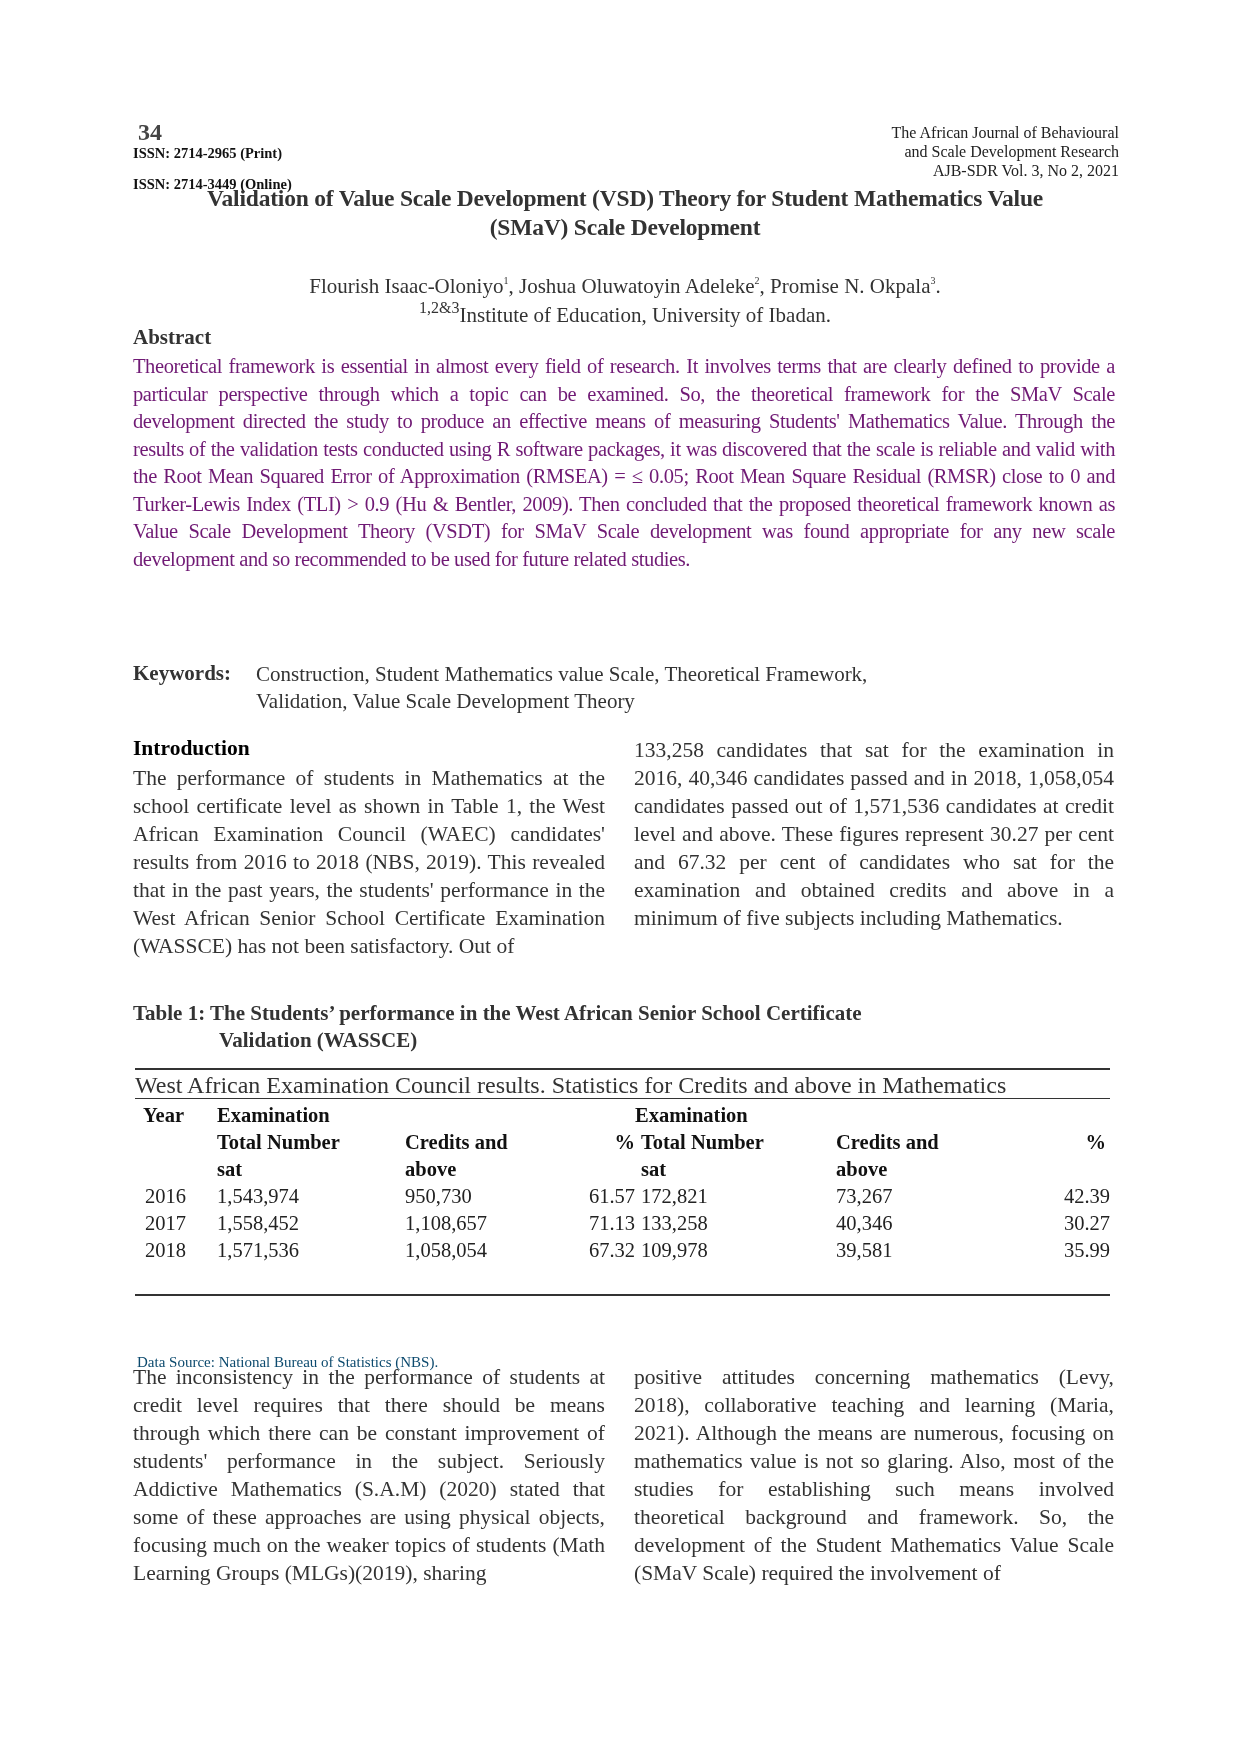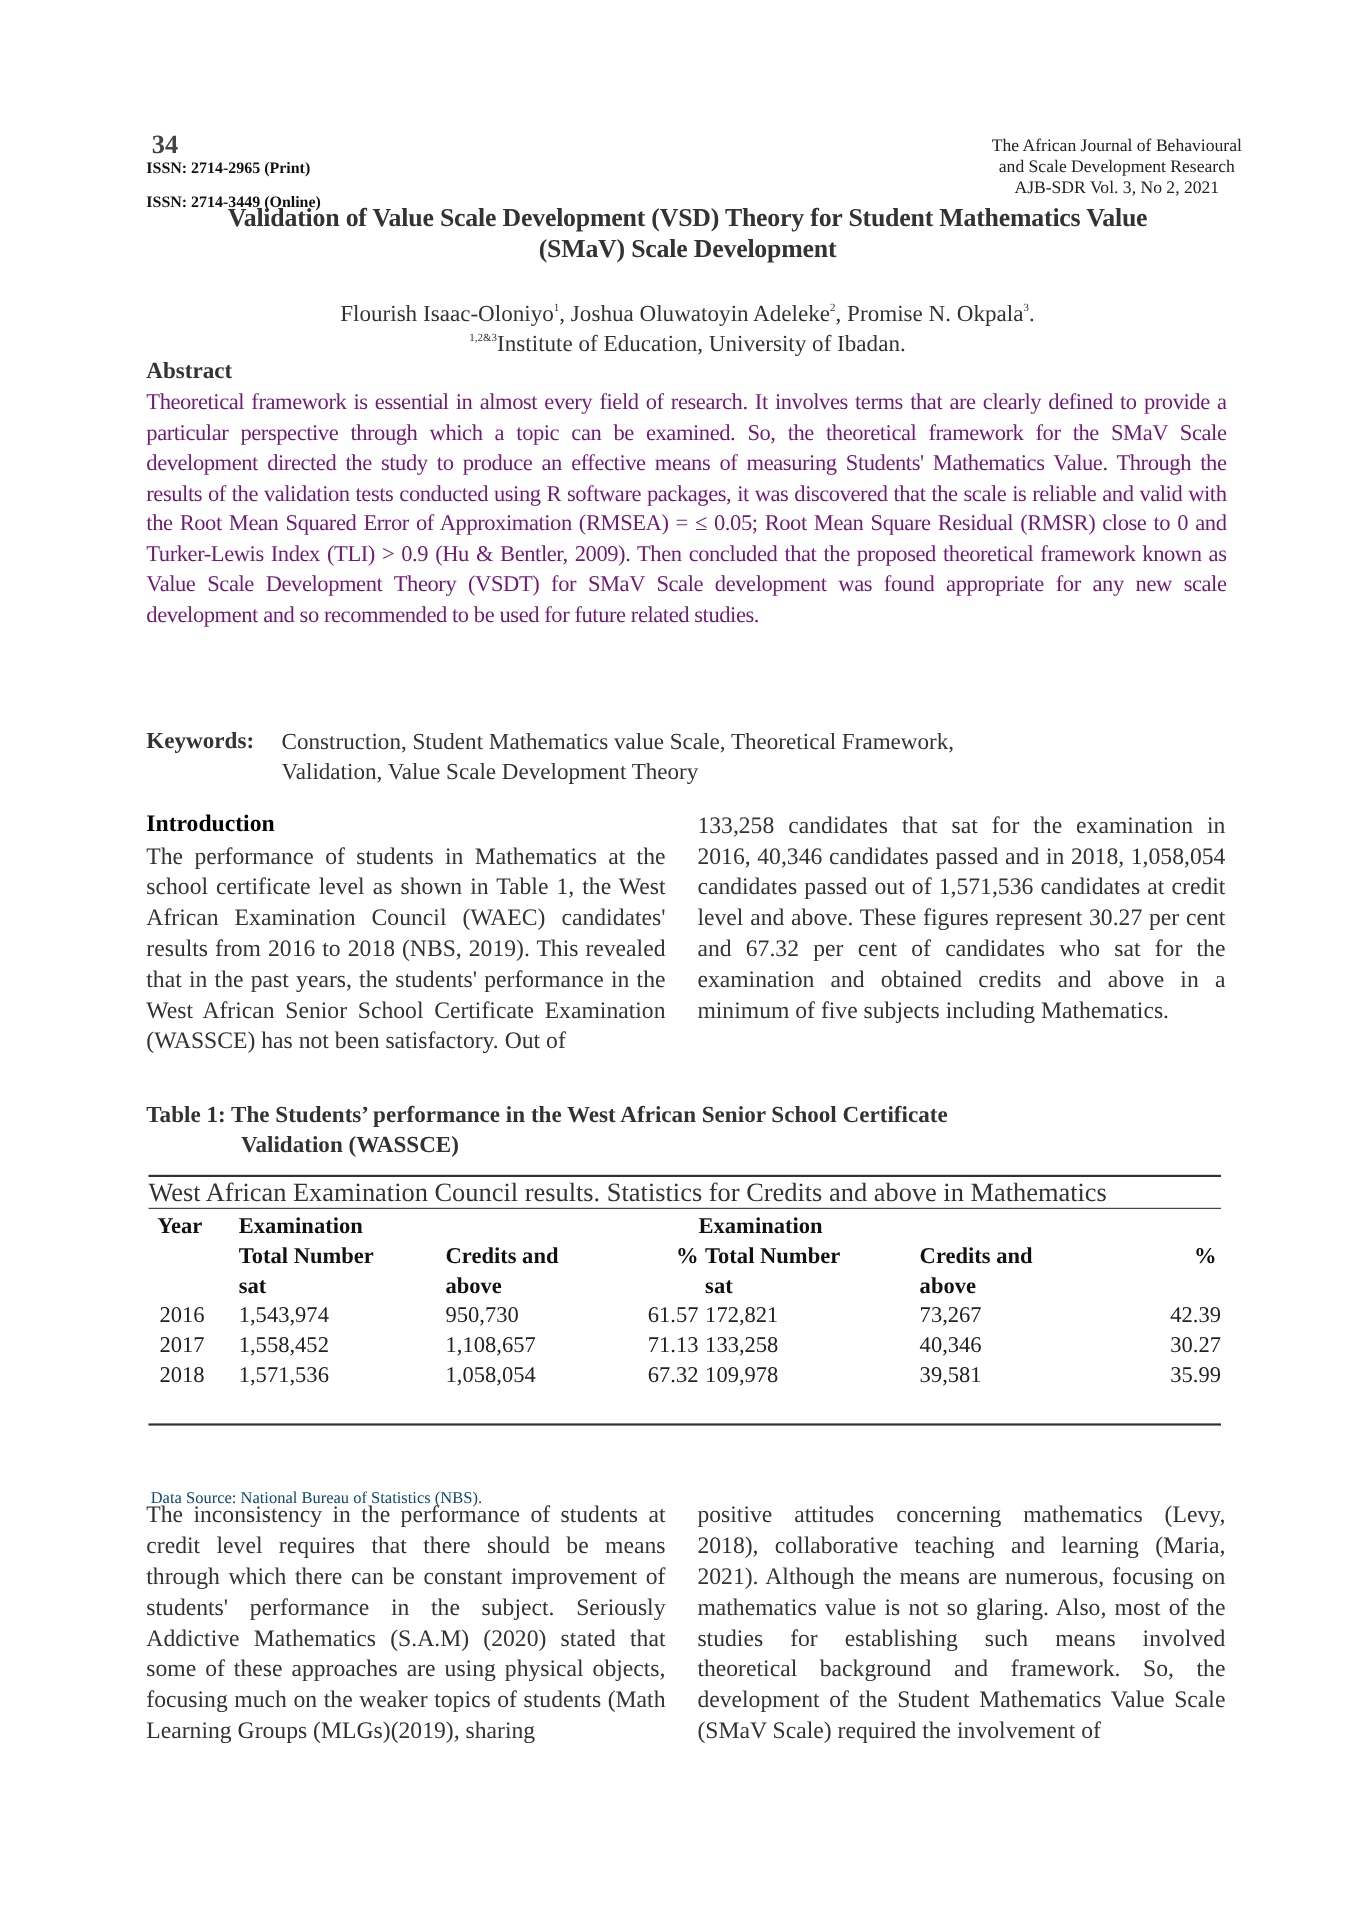--- a/index.html
+++ b/index.html
@@ -3,27 +3,27 @@
 <meta charset="utf-8">
 <style>
   html, body { margin: 0; padding: 0; background: #ffffff; }
   body { width: 1241px; height: 1754px; position: relative; overflow: hidden;
          font-family: "Liberation Serif", "DejaVu Serif", serif; color: #2a2a2a; }
   .abs { position: absolute; }
   .page-num { left: 138px; top: 120px; font-size: 24px; font-weight: bold; color: #444; line-height: 1; }
   .issn { left: 133px; font-size: 14.5px; font-weight: bold; color: #111; line-height: 18px; }
   .issn1 { top: 144px; }
   .issn2 { top: 175px; }
-  .journal { right: 112px; top: 123px; text-align: center; font-size: 16px; line-height: 19px; color: #222; margin-left: 16px; }
+  .journal { right: 122px; top: 123px; text-align: right; font-size: 16px; line-height: 19px; color: #222; margin-left: 16px; }
   .title { left: 130px; width: 990px; top: 184px; text-align: center; font-size: 23.5px; font-weight: bold;
            line-height: 29px; color: #333; letter-spacing: -0.2px; }
   .authors { left: 130px; width: 990px; top: 268px; text-align: center; font-size: 21px; line-height: 26px; color: #333; }
   .authors sup { font-size: 10px; vertical-align: 9px; }
   .affil { left: 130px; width: 990px; top: 295px; text-align: center; font-size: 21px; line-height: 26px; color: #333; }
-  .affil sup { font-size: 10px; vertical-align: 9px; }
+  .affil sup { font-size: 16px; vertical-align: 9px; }
   .abs-head { left: 133px; top: 325px; font-size: 21px; font-weight: bold; color: #333; }
   .abstract { left: 133px; width: 982px; top: 353px; font-size: 20.5px; line-height: 27.5px; text-align: justify; color: #701a75; letter-spacing: -0.4px; }
   .kw-label { left: 133px; top: 661px; font-size: 21px; font-weight: bold; color: #333; }
   .kw-text { left: 256px; width: 860px; top: 661px; font-size: 21px; line-height: 27px; color: #333; }
   .col { font-size: 21.5px; line-height: 28px; text-align: justify; color: #333; }
   .colL { left: 133px; width: 472px; }
   .colR { left: 634px; width: 480px; }
   .intro-head { left: 133px; top: 736px; font-size: 21.5px; font-weight: bold; color: #000000; }
   .table-cap { left: 133px; top: 1000px; font-size: 21px; font-weight: bold; line-height: 27px; color: #333; }
   .table-cap .l2 { padding-left: 86px; display: block; }

